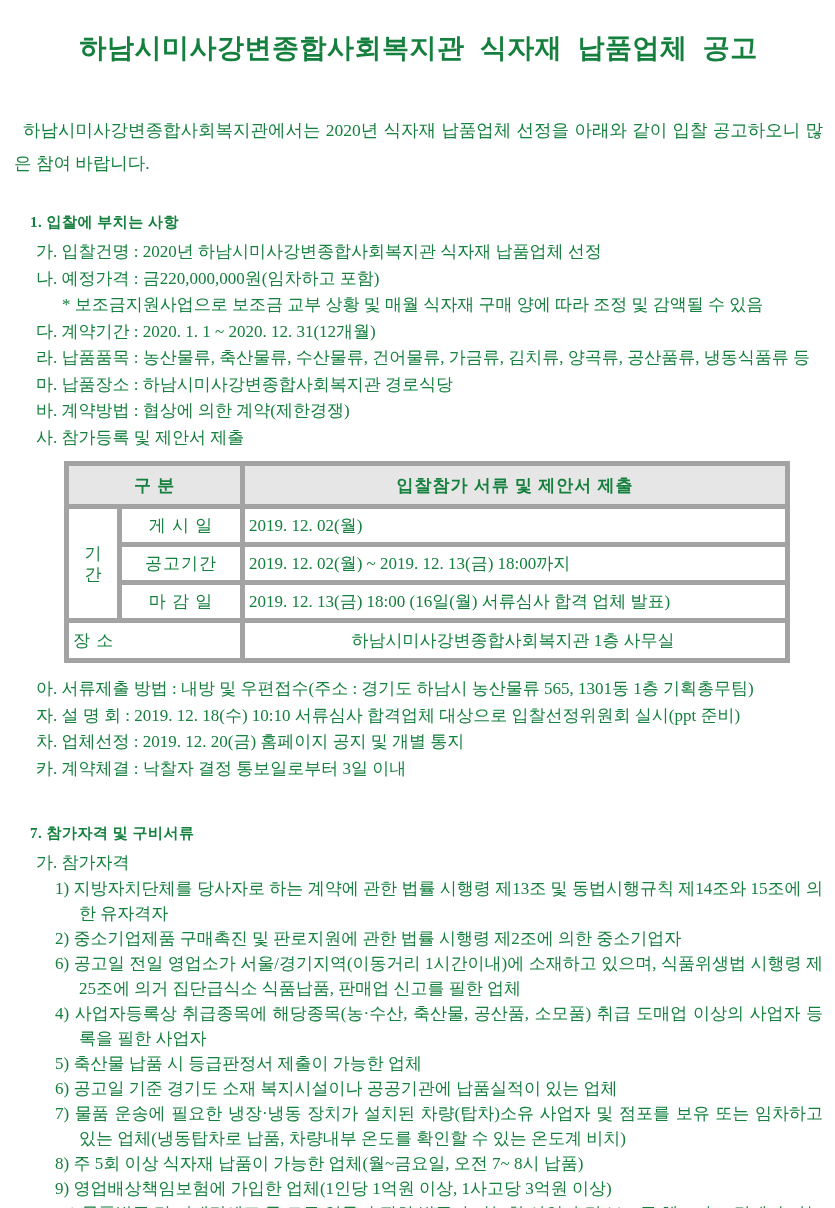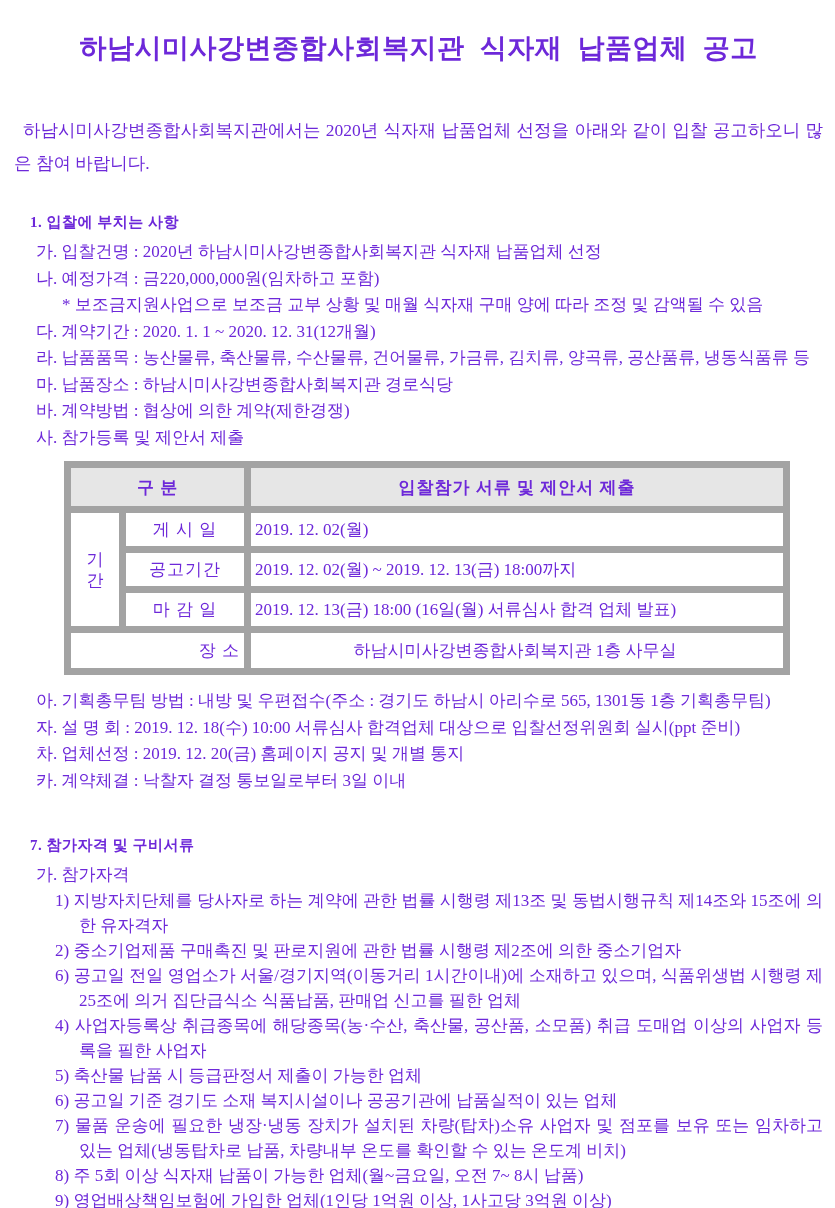--- a/index.html
+++ b/index.html
@@ -3,21 +3,21 @@
 <meta charset="utf-8">
 <style>
   html,body { margin:0; padding:0; background:#ffffff; }
   .page {
     position:relative;
     width:835px; height:1208px;
     box-sizing:border-box;
     padding:16px 12px 0 14px;
     overflow:hidden;
     background:#ffffff;
-    color:#6d28d9;
+    color:#15803d;
     font-family:"Liberation Serif","DejaVu Serif",serif;
   }
   .doc-title {
     font-size:27px; font-weight:bold;
     text-align:center;
     margin:14px 0 0 0;
     letter-spacing:0.5px; word-spacing:8px;
   }
   .intro {
     font-size:17.5px; line-height:33px;
@@ -37,29 +37,29 @@
     text-align:justify;
   }
   .s1item.lv2 { margin-left:48px; }
   .table-wrap { margin:10px 0 13px 50px; }
   table.schedule {
     width:726px;
     border-collapse:collapse;
     border:2px solid #000;
     font-size:17px;
   }
-  table.schedule th, table.schedule td { border:7px solid #a3a3a3; padding:4px; }
+  table.schedule th, table.schedule td { border:5px solid #a3a3a3; padding:4px; }
   table.schedule th {
     height:30px; font-weight:bold; text-align:center; letter-spacing:1px;
   }
   td.group { width:40px; text-align:center; }
   td.group span { display:block; line-height:21px; }
   td.lbl { width:110px; text-align:center; height:25px; letter-spacing:1px; }
   td.val { text-align:left; padding-left:8px; height:25px; }
-  tr.tfoot td.lbl2 { text-align:right; height:27px; letter-spacing:1px;margin-left:48px; }
+  tr.tfoot td.lbl2 { text-align:left; height:27px; letter-spacing:1px;margin-left:48px; }
   tr.tfoot td.val { text-align:center; padding-left:0; height:27px; }
   .s2sub { font-size:17px; line-height:26px; margin:0 0 0 22px; }
   .s2item {
     font-size:17px; line-height:25px;
     margin:0 0 0 41px;
     padding-left:24px; text-indent:-24px;
     text-align:justify;
   }
 </style>
 </head>
@@ -106,22 +106,22 @@
         <td class="val">2019. 12. 13(금) 18:00 (16일(월) 서류심사 합격 업체 발표)</td>
       </tr>
       <tr class="tfoot">
         <td colspan="2" class="lbl2">장 소</td>
         <td class="val">하남시미사강변종합사회복지관 1층 사무실</td>
       </tr>
     </tbody>
       </table>
   </div>
 
-  <p class="s1item">아. 기획총무팀 방법 : 내방 및 우편접수(주소 : 경기도 하남시 아리수로 565, 1301동 1층 기획총무팀)</p>
-  <p class="s1item">자. 설 명 회 : 2019. 12. 18(수) 10:00 서류심사 합격업체 대상으로 입찰선정위원회 실시(ppt 준비)</p>
+  <p class="s1item">아. 서류제출 방법 : 내방 및 우편접수(주소 : 경기도 하남시 농산물류 565, 1301동 1층 기획총무팀)</p>
+  <p class="s1item">자. 설 명 회 : 2019. 12. 18(수) 10:10 서류심사 합격업체 대상으로 입찰선정위원회 실시(ppt 준비)</p>
   <p class="s1item">차. 업체선정 : 2019. 12. 20(금) 홈페이지 공지 및 개별 통지</p>
   <p class="s1item">카. 계약체결 : 낙찰자 결정 통보일로부터 3일 이내</p>
 
   <h2 class="sec-heading second">7. 참가자격 및 구비서류</h2>
   <p class="s2sub">가. 참가자격</p>
 
   <p class="s2item">1) 지방자치단체를 당사자로 하는 계약에 관한 법률 시행령 제13조 및 동법시행규칙 제14조와 15조에 의한 유자격자</p>
   <p class="s2item">2) 중소기업제품 구매촉진 및 판로지원에 관한 법률 시행령 제2조에 의한 중소기업자</p>
   <p class="s2item">6) 공고일 전일 영업소가 서울/경기지역(이동거리 1시간이내)에 소재하고 있으며, 식품위생법 시행령 제25조에 의거 집단급식소 식품납품, 판매업 신고를 필한 업체</p>
   <p class="s2item">4) 사업자등록상 취급종목에 해당종목(농·수산, 축산물, 공산품, 소모품) 취급 도매업 이상의 사업자 등록을 필한 사업자</p>

